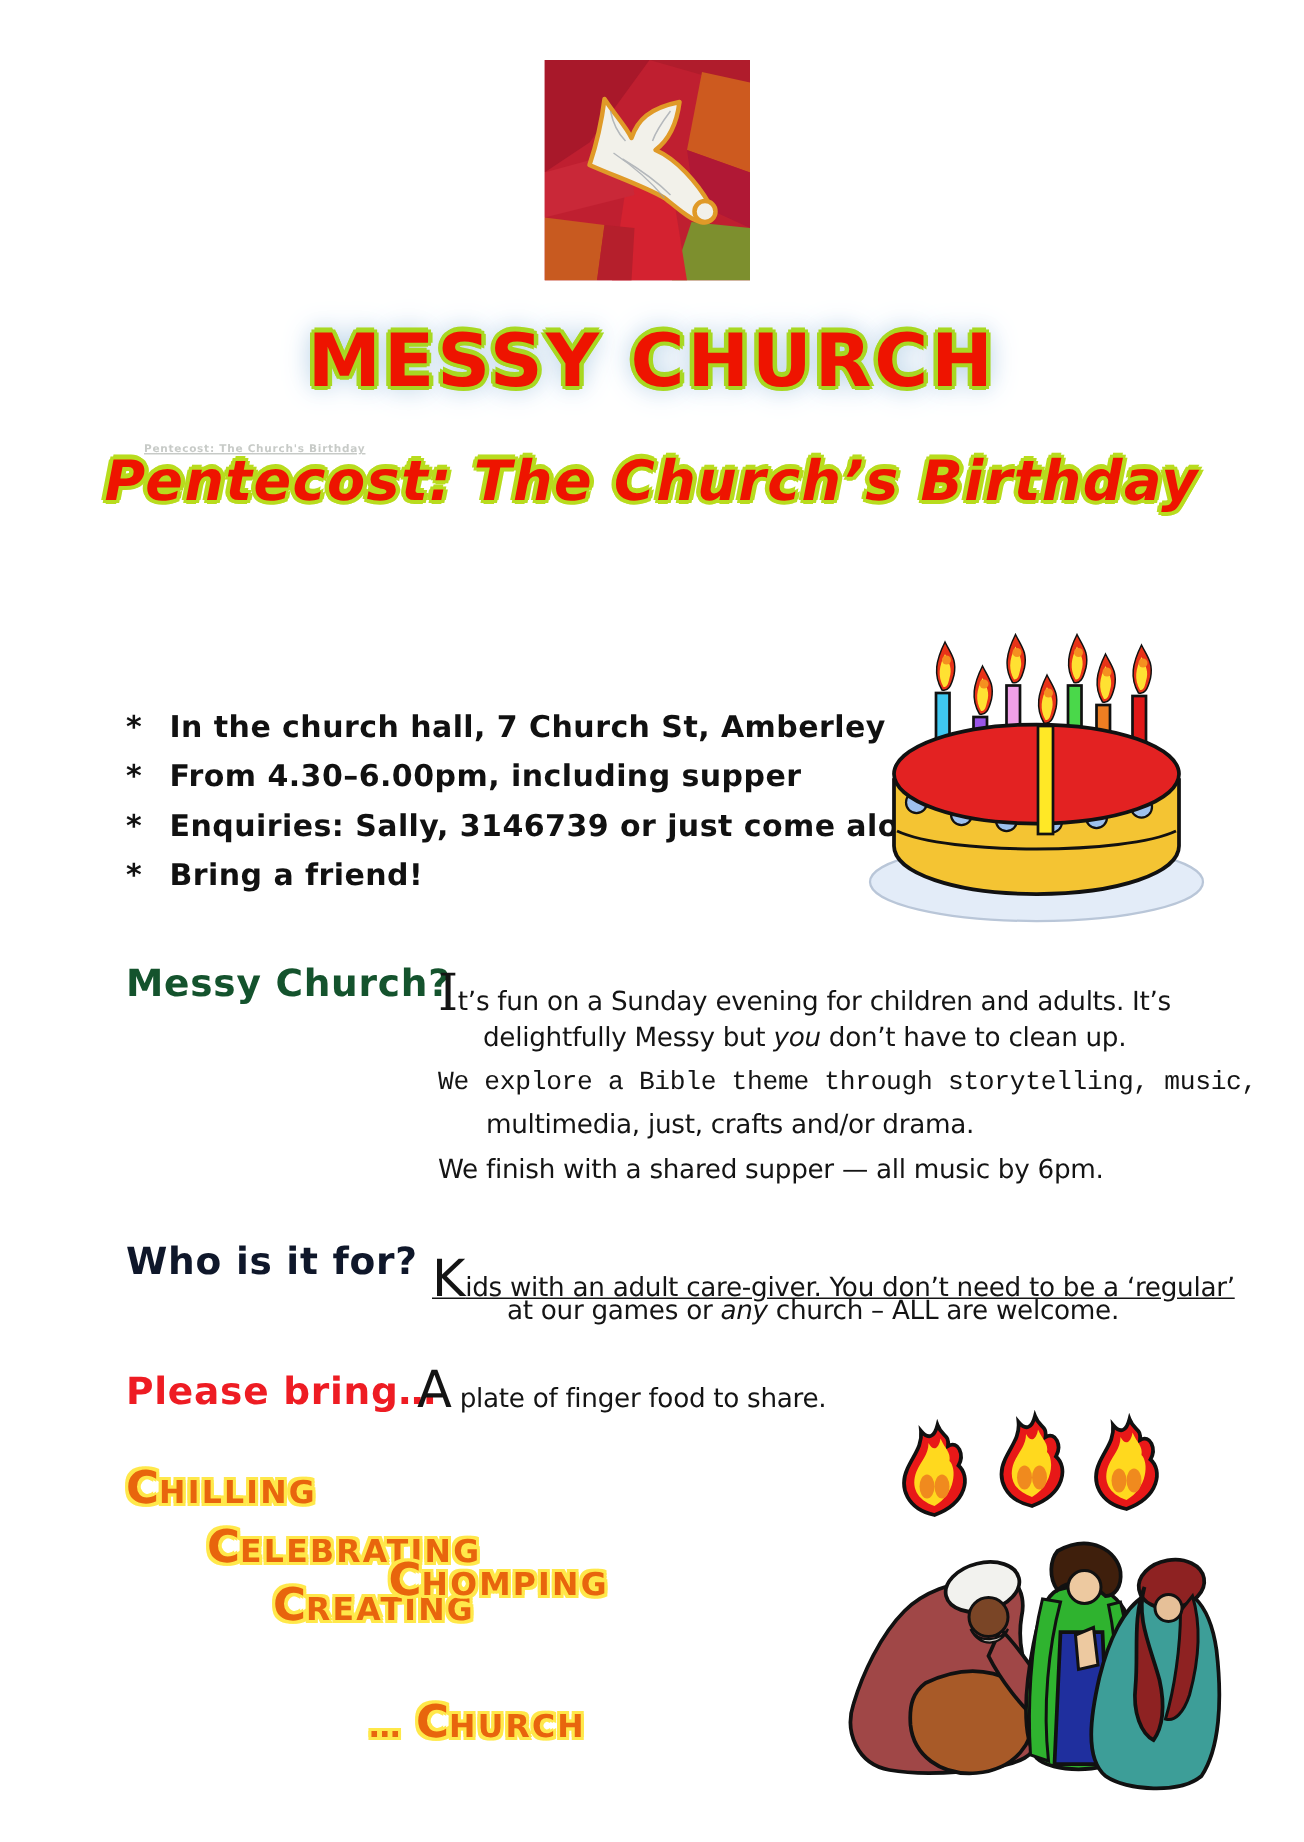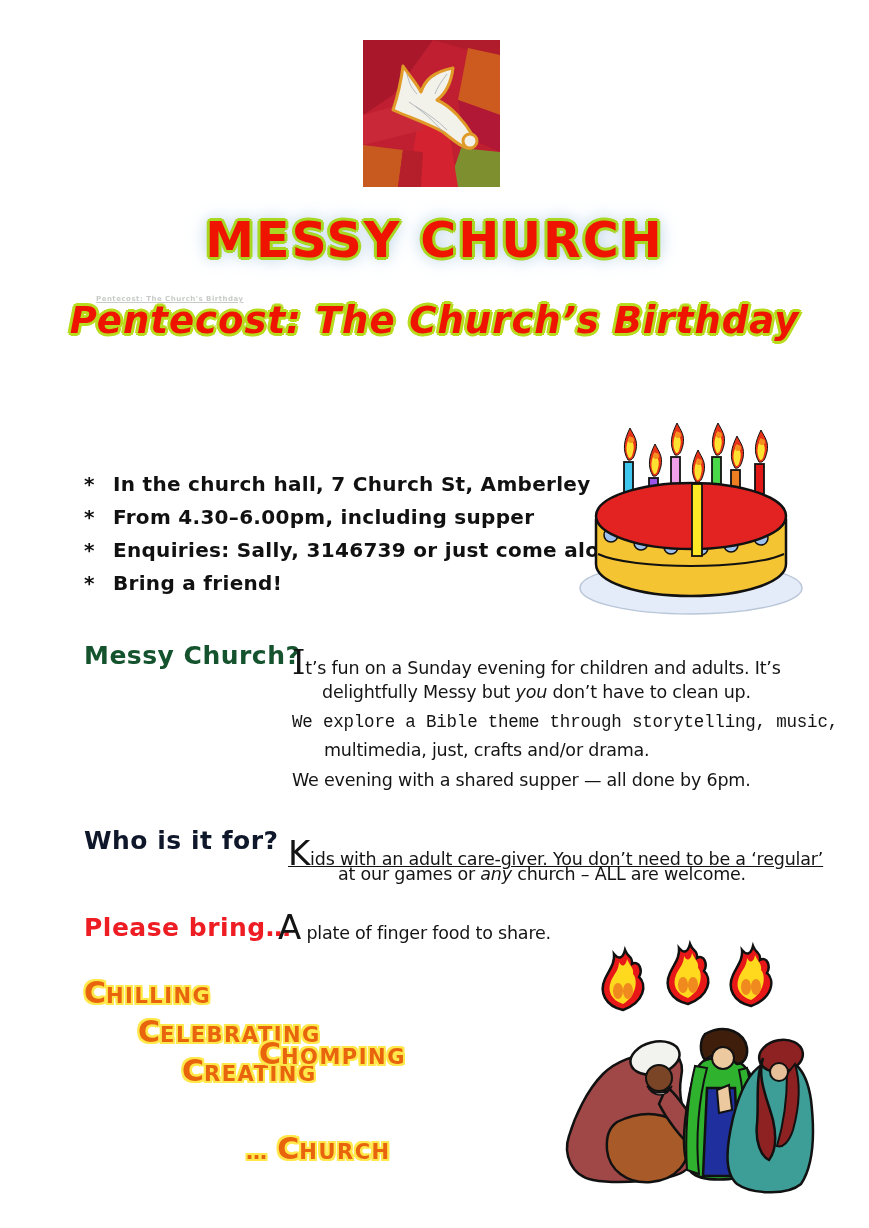--- a/index.html
+++ b/index.html
@@ -213,21 +213,21 @@
 
   <div class="abs sec-heading h-messy">Messy Church?</div>
   <div class="abs body-line bl1">
     <span class="initial initial-serif">I</span><span>t’s fun on a Sunday evening for children and adults. It’s</span>
   </div>
   <div class="abs body-line bl2">
     <span>delightfully Messy but </span><span class="em">you</span><span> don’t have to clean up.</span>
   </div>
   <div class="abs body-line bl3">We explore a Bible theme through storytelling, music,</div>
   <div class="abs body-line bl4">multimedia, just, crafts and/or drama.</div>
-  <div class="abs body-line bl5">We evening with a shared supper — all done by 6pm.</div>
+  <div class="abs body-line bl5">We finish with a shared supper — all music by 6pm.</div>
 
   <div class="abs sec-heading h-who">Who is it for?</div>
   <div class="abs body-line wl1">
     <span class="initial">K</span><span>ids with an adult care-giver. You don’t need to be a ‘regular’</span>
   </div>
   <div class="abs body-line wl2">
     <span>at our games or </span><span class="em">any</span><span> church – ALL are welcome.</span>
   </div>
 
   <div class="abs sec-heading h-bring">Please bring…</div>

